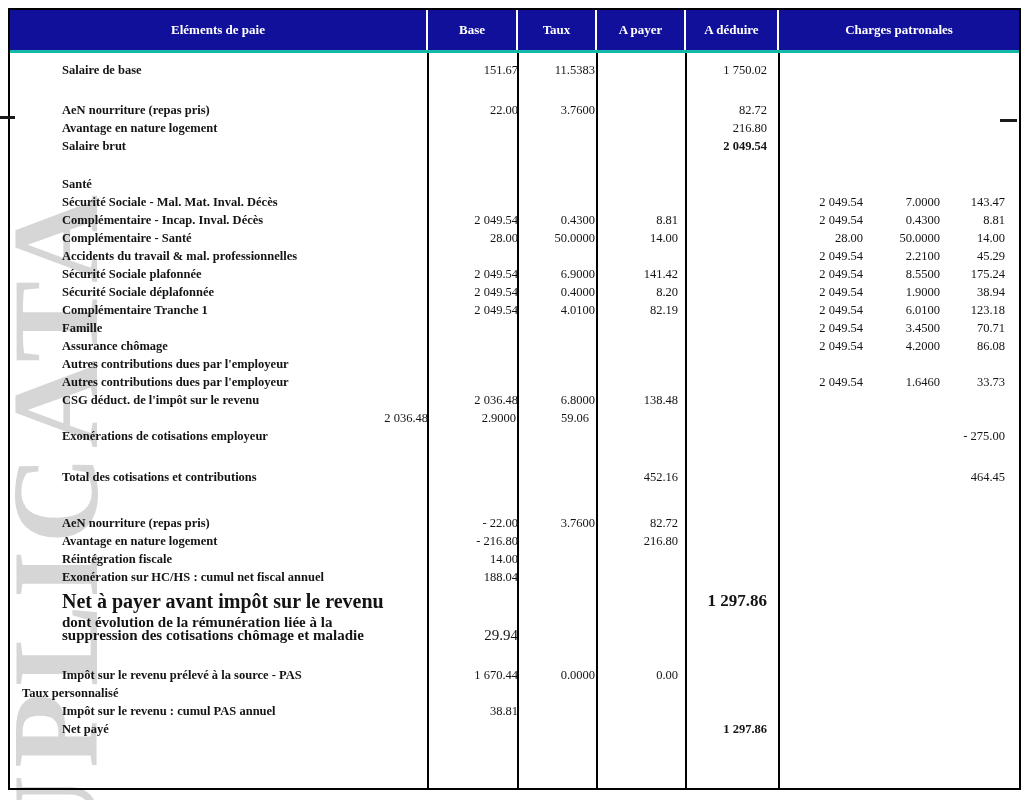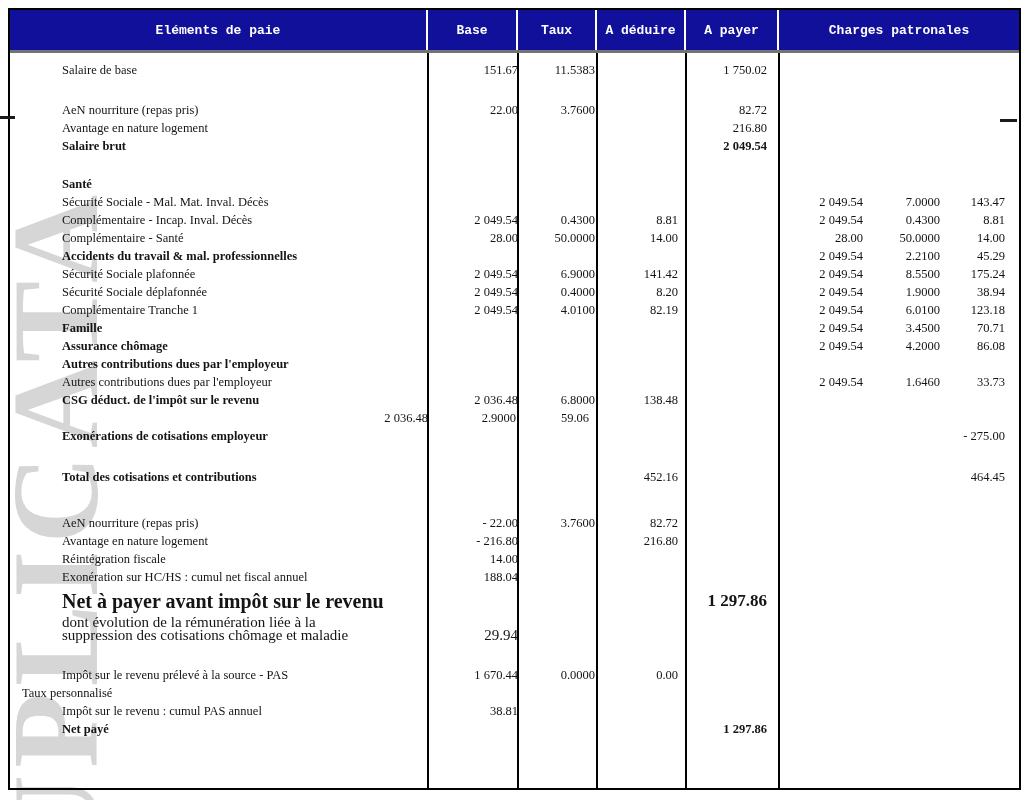--- a/index.html
+++ b/index.html
@@ -12,42 +12,42 @@
     transform:rotate(-90deg);transform-origin:top left;
     font-size:122px;font-weight:bold;letter-spacing:7px;white-space:nowrap;
     color:#d6d6d6;z-index:0;user-select:none;
   }
   .paytable{
     position:absolute;left:8px;top:8px;width:1013px;height:782px;
     border:2px solid #000;box-sizing:border-box;z-index:1;
   }
   .thead{
     position:absolute;top:0;left:0;right:0;height:40px;
-    background:#10109b;border-bottom:3px solid #737373;
-    display:grid;grid-template-columns:418px 90px 79px 89px 93px 240px;font-family:Liberation Mono, monospace;
+    background:#10109b;border-bottom:3px solid #14b8a6;
+    display:grid;grid-template-columns:418px 90px 79px 89px 93px 240px;
   }
   .thead > div{
     box-sizing:border-box;border-right:2px solid #ffffff;
     color:#ffffff;font-weight:bold;font-size:13px;
     display:flex;align-items:center;justify-content:center;white-space:nowrap;
   }
   .thead > div:last-child{border-right:none;}
   .tbody{
     position:absolute;top:43px;left:0;right:0;bottom:0;
     padding-top:8px;overflow:hidden;
   }
   .vline{position:absolute;top:0;bottom:0;width:2px;background:#000;}
   .vl1{left:417px;} .vl2{left:507px;} .vl3{left:586px;} .vl4{left:675px;} .vl5{left:768px;}
   .r{
     position:relative;display:grid;
     grid-template-columns:418px 90px 79px 89px 93px 91px 77px 72px;
     height:18px;line-height:18px;font-size:12.5px;
   }
   .r > div{white-space:nowrap;overflow:visible;}
-  .c-label{padding-left:52px;}
+  .c-label{padding-left:52px;font-weight:bold;}
   .c-base,.c-taux,.c-ded,.c-payer,.c-cpb,.c-cpt,.c-cpa{text-align:right;}
   .c-base{box-sizing:border-box;}
   .c-taux{padding-right:2px;box-sizing:border-box;}
   .c-ded{padding-right:8px;box-sizing:border-box;}
   .c-payer{padding-right:12px;box-sizing:border-box;}
   .c-cpb{padding-right:7px;box-sizing:border-box;}
   .c-cpt{padding-right:7px;box-sizing:border-box;}
   .c-cpa{padding-right:14px;box-sizing:border-box;}
   .r.bold .c-label{font-weight:bold;}
   .r.bold-value .c-payer{font-weight:bold;}
@@ -68,22 +68,22 @@
   <div class="watermark">DUPLICATA</div>
 
   <div class="fold-mark fold-left"></div>
   <div class="fold-mark fold-right"></div>
 
   <div class="paytable">
     <div class="thead">
       <div>Eléments de paie</div>
       <div>Base</div>
       <div>Taux</div>
+      <div>A payer</div>
       <div>A déduire</div>
-      <div>A payer</div>
       <div>Charges patronales</div>
     </div>
     <div class="tbody">
       <div class="vline vl1"></div>
       <div class="vline vl2"></div>
       <div class="vline vl3"></div>
       <div class="vline vl4"></div>
       <div class="vline vl5"></div>
     <div class="r normal">
       <div class="c-label">Salaire de base</div>

